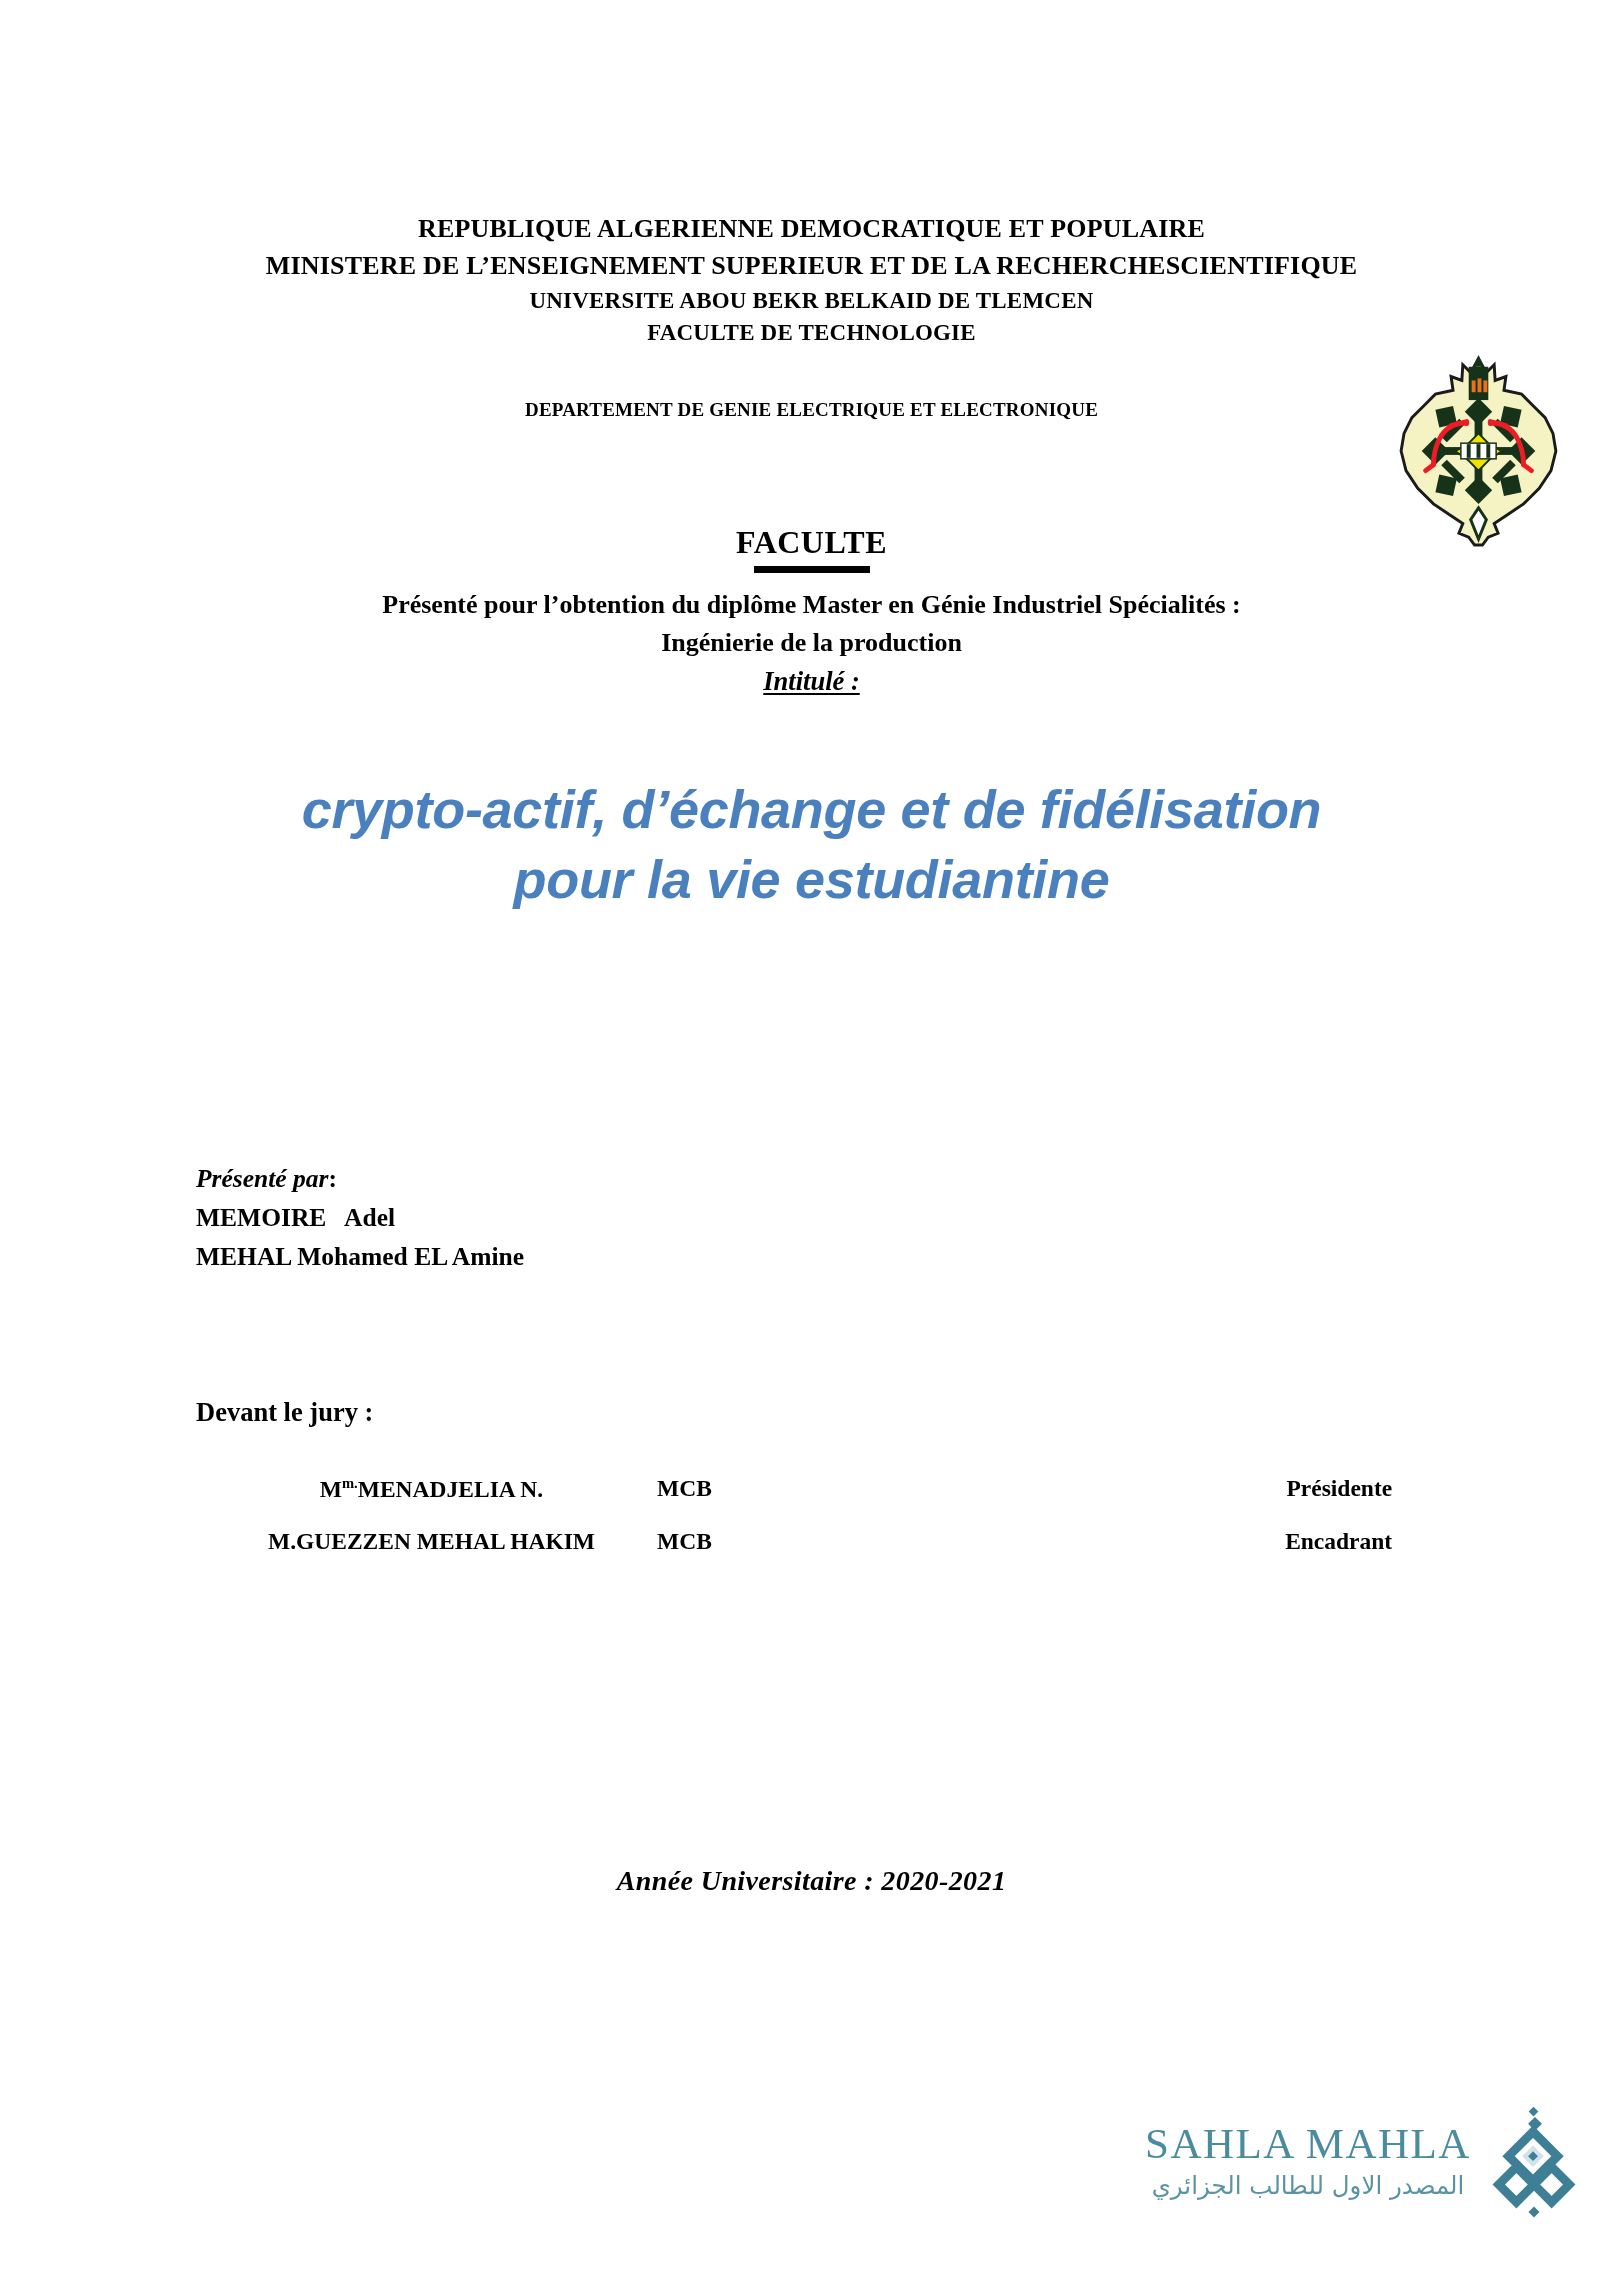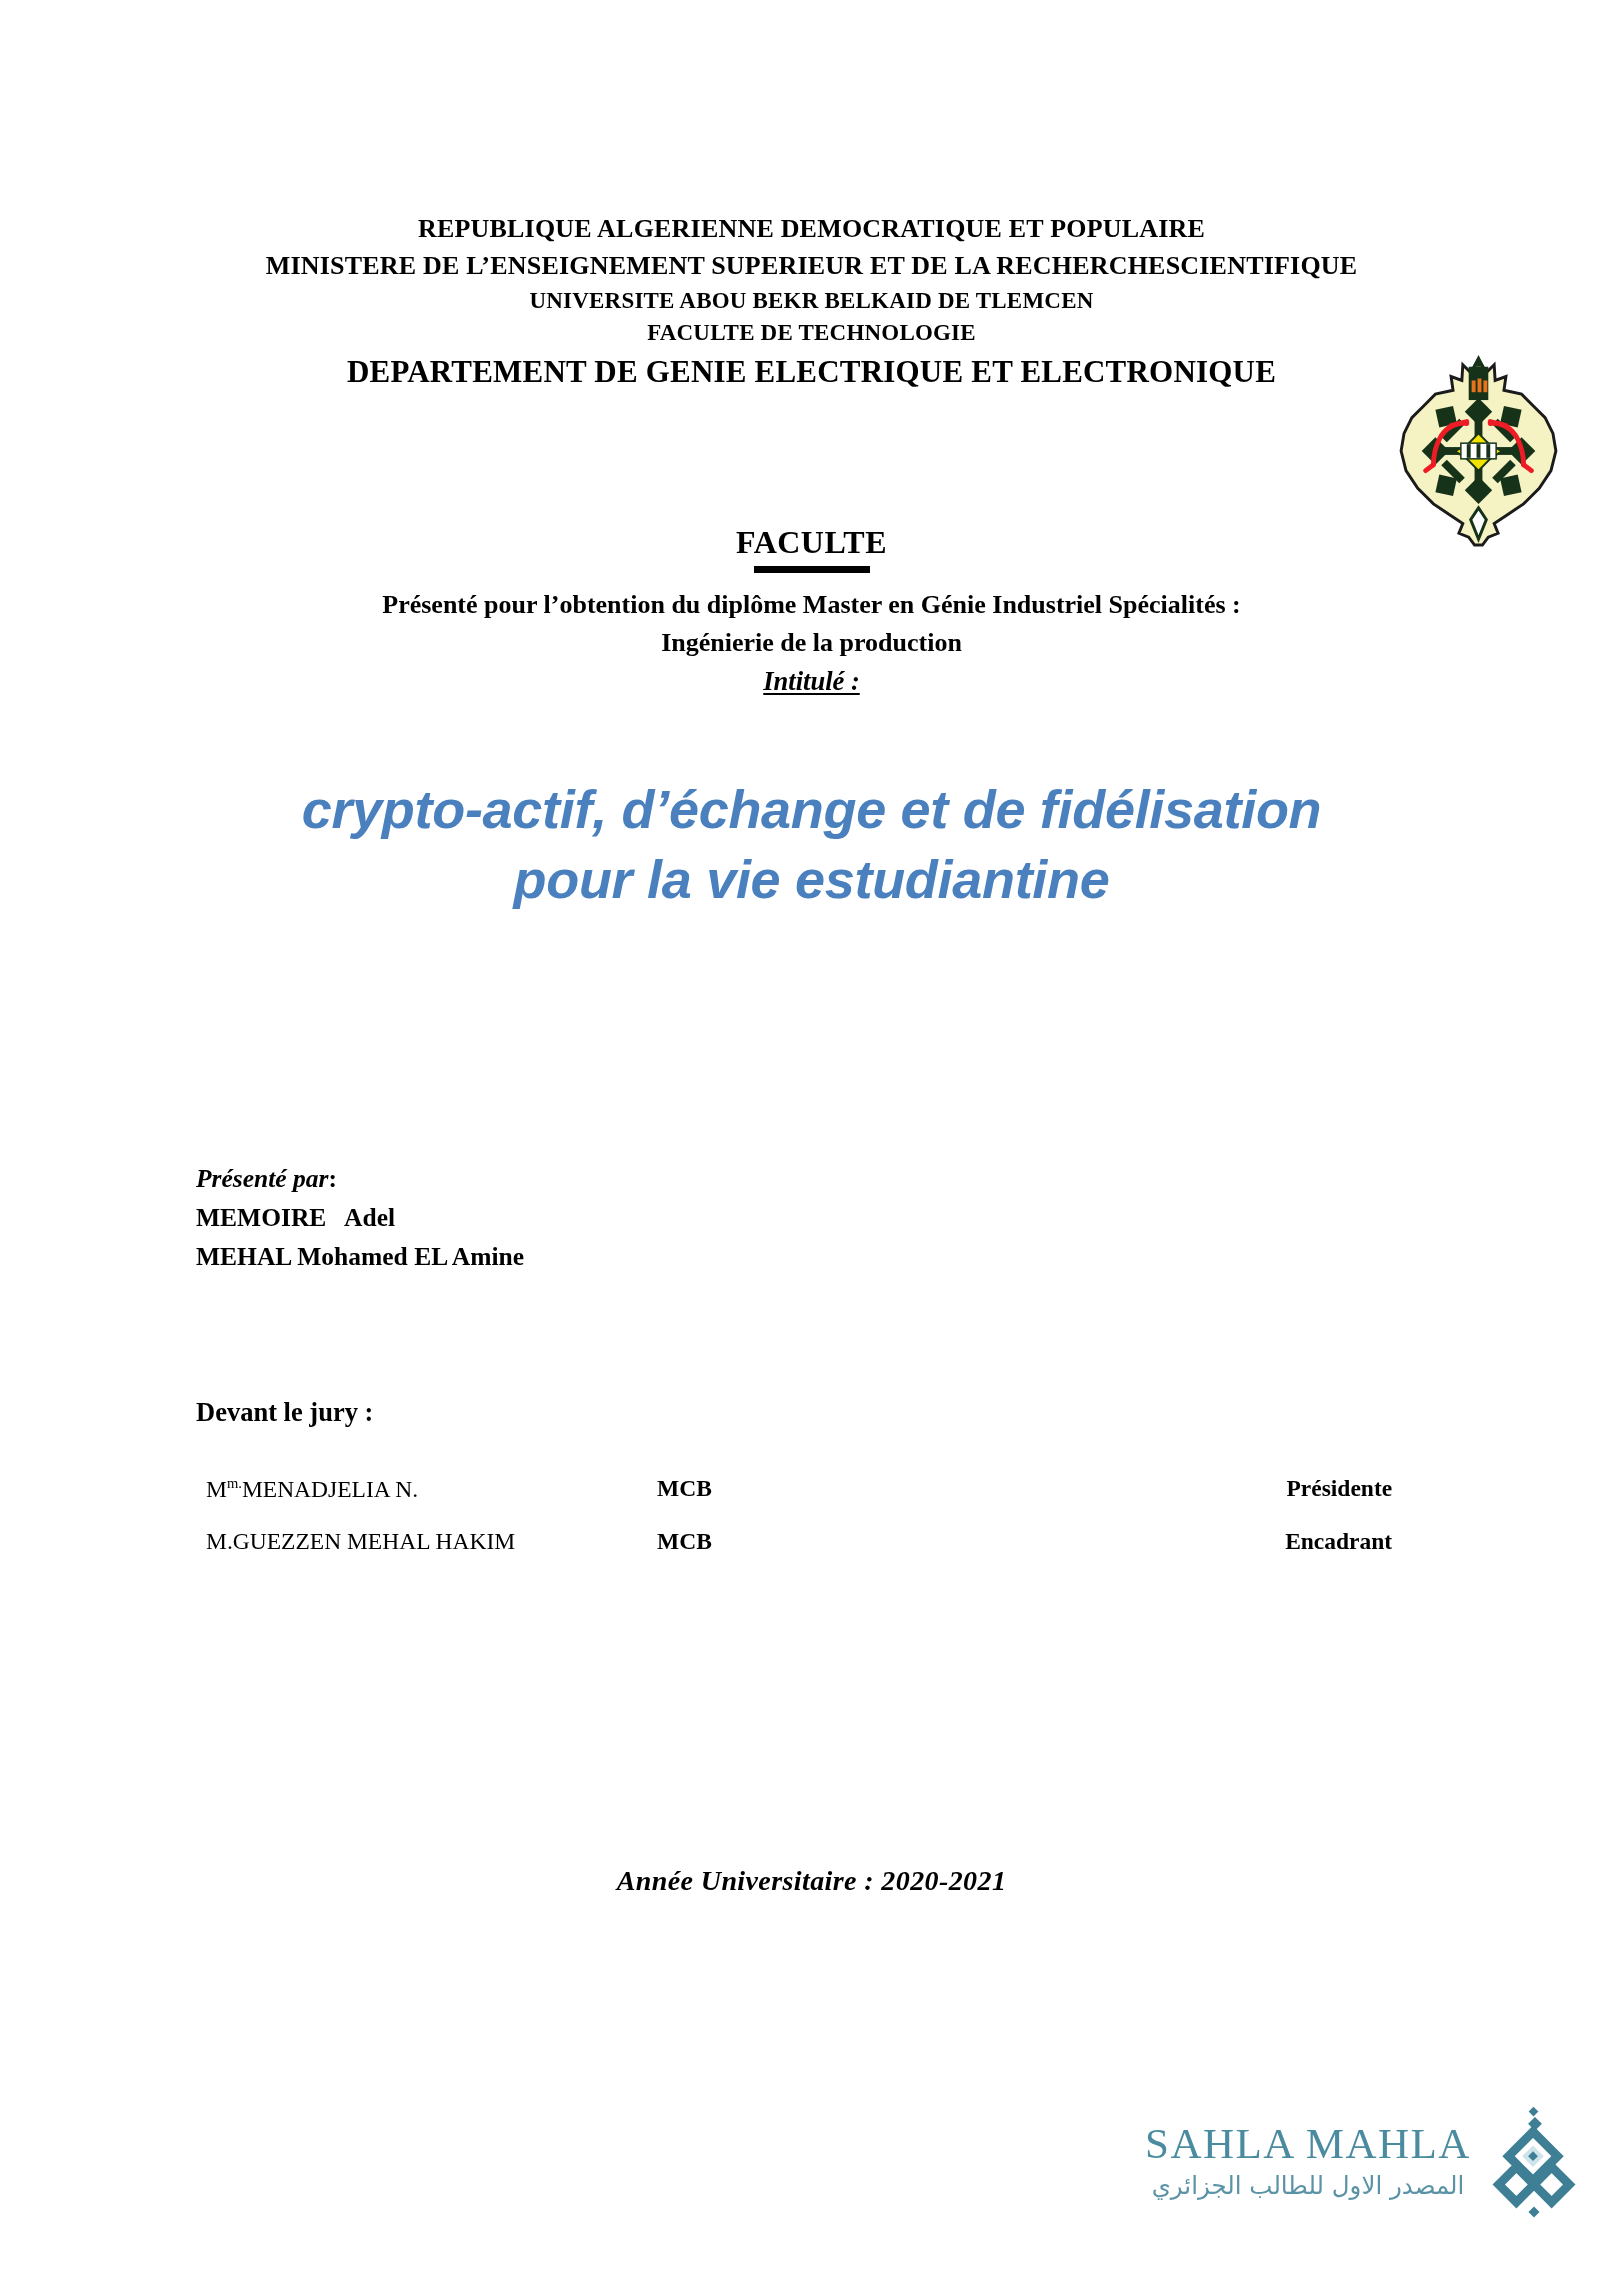--- a/index.html
+++ b/index.html
@@ -33,21 +33,21 @@
   .header .line {
     font-weight: bold;
     letter-spacing: 0.2px;
     line-height: 1.42;
     white-space: nowrap;
   }
   .header .l1 { font-size: 26px; }
   .header .l2 { font-size: 26px; }
   .header .l3 { font-size: 23px; }
   .header .l4 { font-size: 23px; }
-  .header .l5 { font-size: 31px; }
+  .header .l5 { font-size: 19px; margin-top: 47px; }
 
   
   .univ-logo {
     position: absolute;
     left: 1396px;
     top: 355px;
     width: 165px;
     height: 192px;
   }
 
@@ -143,21 +143,21 @@
     top: 1475px;
     width: 1196px;
     border-collapse: collapse;
   }
   .jury-table td {
     font-size: 23.5px;
     padding: 0;
     vertical-align: top;
     white-space: nowrap;
   }
-  .jury-table td.c-name { width: 451px; text-align: left; font-weight: normal; }
+  .jury-table td.c-name { width: 451px; text-align: center; font-weight: bold; }
   .jury-table td.c-grade { width: 363px; text-align: left; font-weight: bold; }
   .jury-table td.c-role { text-align: right; font-weight: bold; padding-right: 9.8px;}
   .jury-table tr.r0 td { padding-bottom: 25.5px; }
   .jury-table tr.r1 td { padding-bottom: 47px; }
   .jury-table sup { font-size: 0.62em; vertical-align: super; }
 
   
   .year {
     position: absolute;
     left: 0; right: 0;

